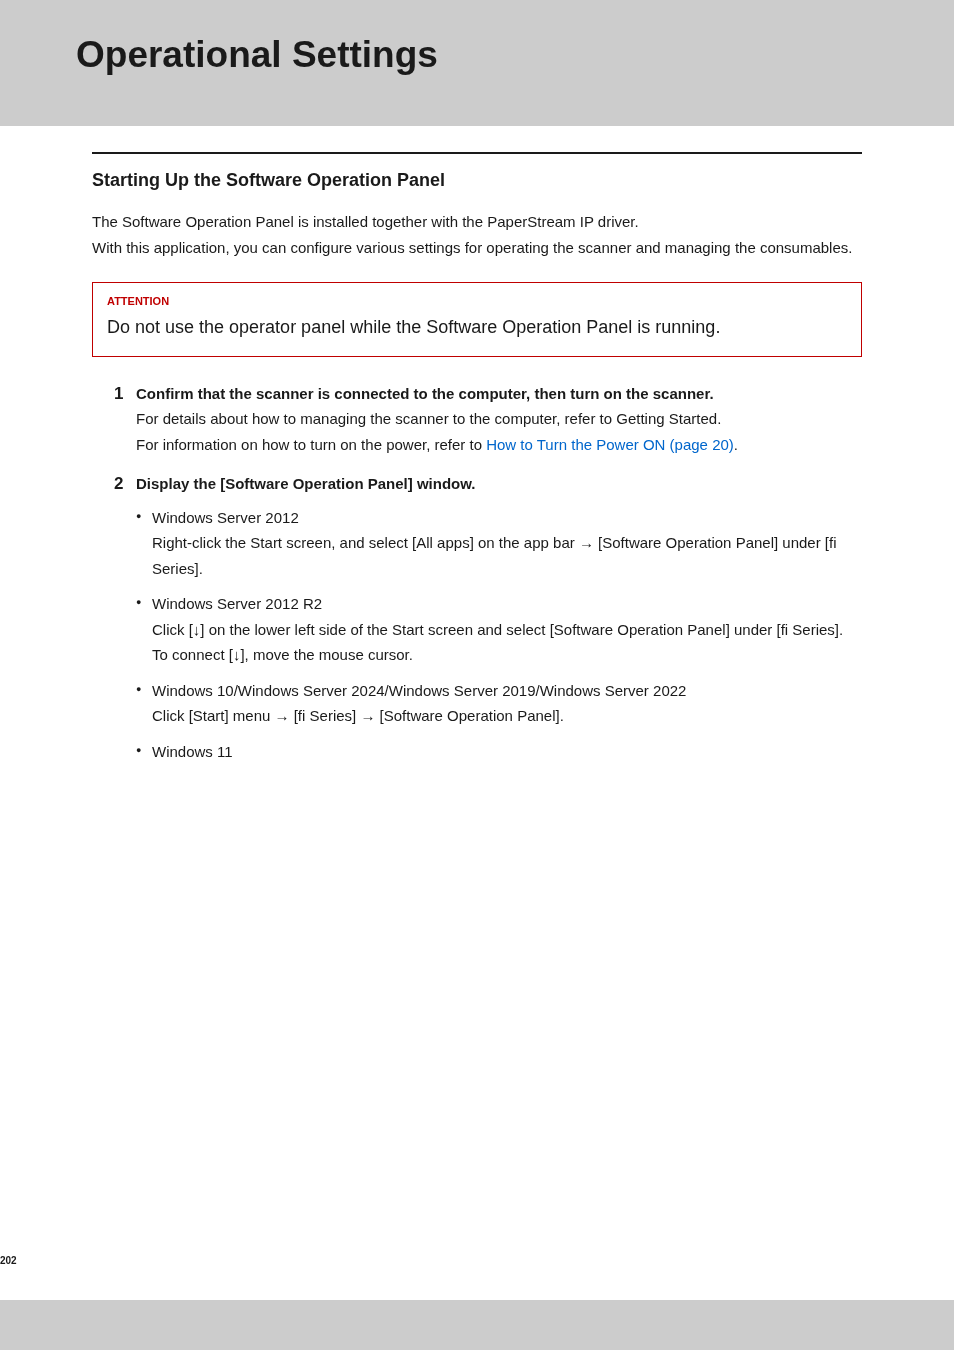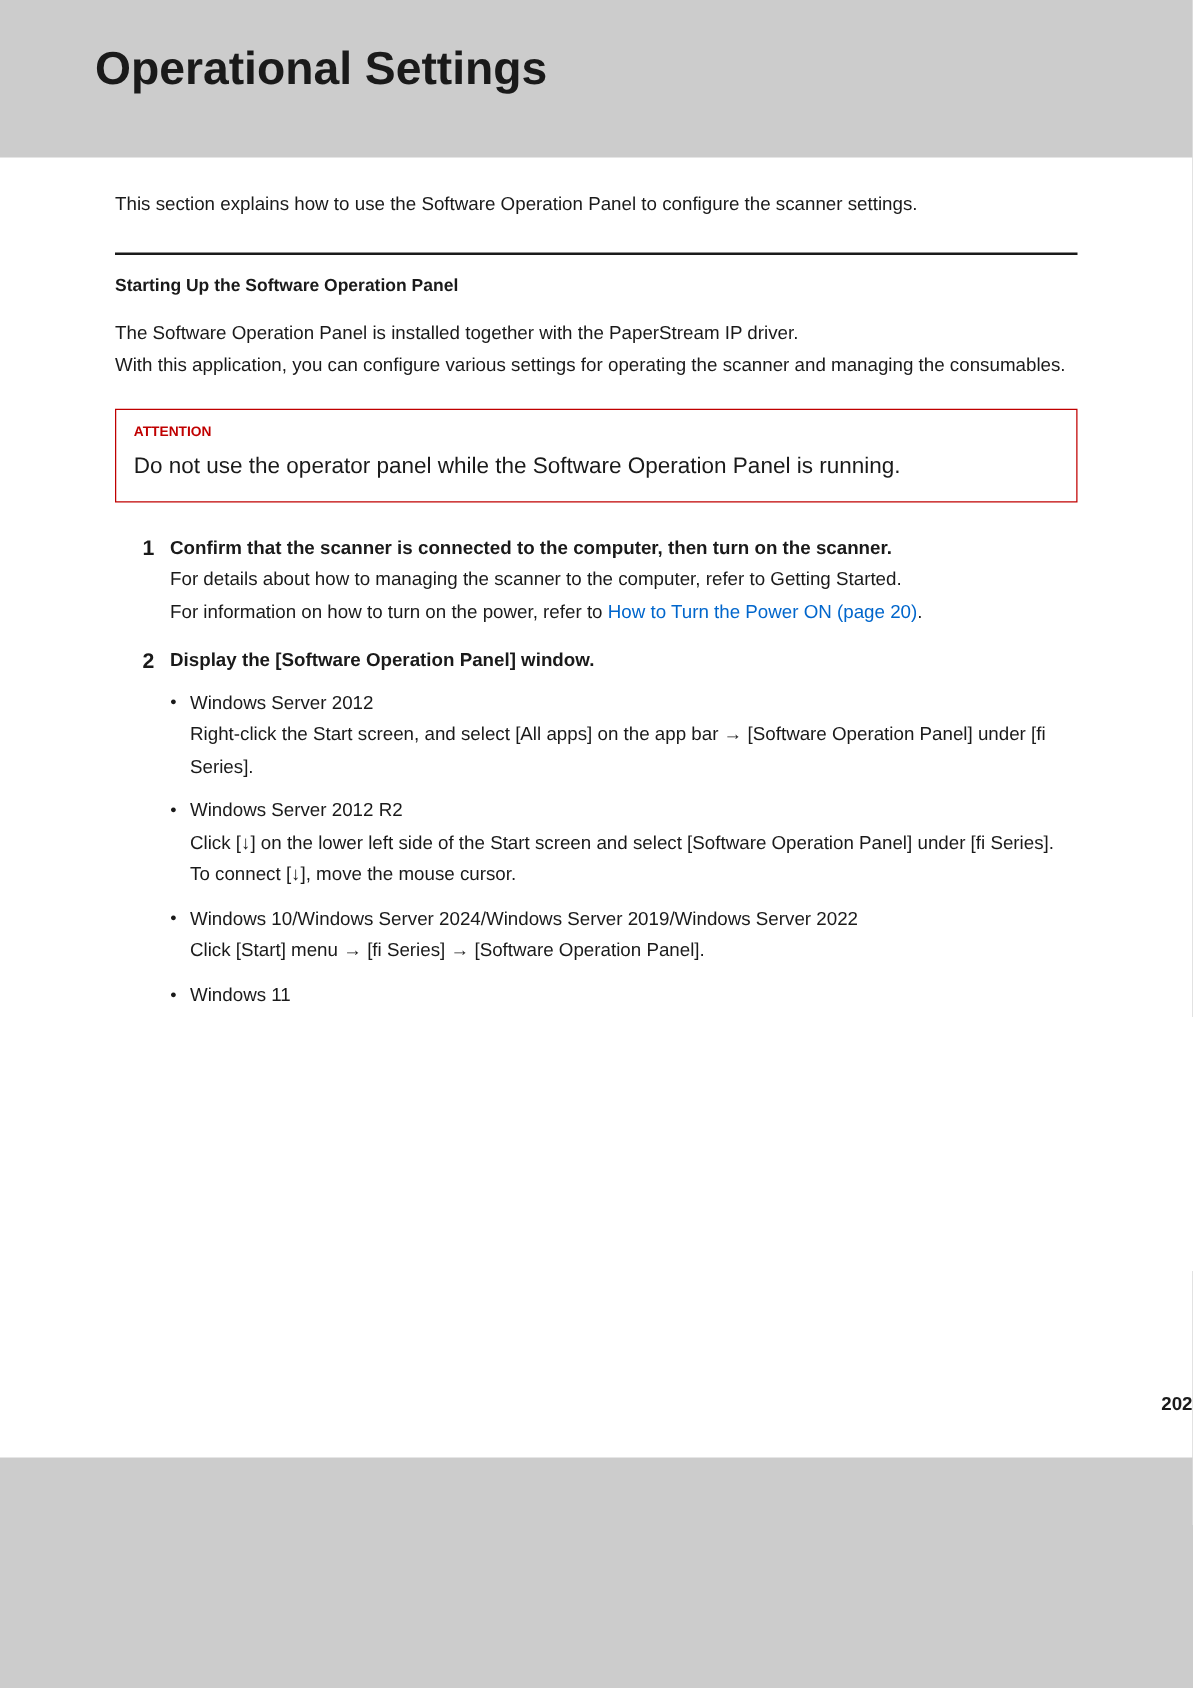--- a/index.html
+++ b/index.html
@@ -9,21 +9,21 @@
   }
   html, body {
     width: 954px;
     height: 1350px;
     background: #cccccc;
     font-family: "Segoe UI", Arial, sans-serif;
     color: #1a1a1a;
   }
   .page {
     width: 954px;
-    height: 1166px;
+    height: 1300px;
     background: #ffffff;
     position: relative;
   }
   .header-band {
     background: #cccccc;
     padding: 34px 0 50px 76px;
   }
   .page-title {
     font-size: 37px;
     font-weight: 700;
@@ -36,21 +36,21 @@
     font-size: 15px;
     line-height: 1.6;
     margin-bottom: 26px;
   }
   .hr {
     border: none;
     border-top: 2px solid #1a1a1a;
     margin-bottom: 16px;
   }
   .section-heading {
-    font-size: 14px;
+    font-size: 18px;
     font-weight: 700;
     margin-bottom: 18px;
     color: #1a1a1a;
   }
   .section-body {
     font-size: 15px;
     line-height: 1.7;
     margin-bottom: 22px;
   }
   .attention-box {
@@ -112,37 +112,36 @@
     line-height: 2.6;
   }
   .sub {
     display: block;
   }
   .page-num {
     position: absolute;
     bottom: 34px;
     left: 0;
     right: 0;
-    text-align: right;
+    text-align: left;
     font-weight: 700;
-    font-size: 15px;
+    font-size: 10px;
   }
 </style>
 </head>
 <body>
 
 <div class="page">
 
   <div class="header-band">
     <h1 class="page-title">Operational Settings</h1>
   </div>
 
   <div class="content">
 
-    <p class="intro">This section explains how to use the Software Operation Panel to configure the scanner settings.</p>
 
     <hr class="hr">
 
     <h2 class="section-heading">Starting Up the Software Operation Panel</h2>
 
     <div class="section-body">
       <span>The Software Operation Panel is installed together with the PaperStream IP driver.</span><br>
       <span>With this application, you can configure various settings for operating the scanner and managing the consumables.</span>
     </div>
 

